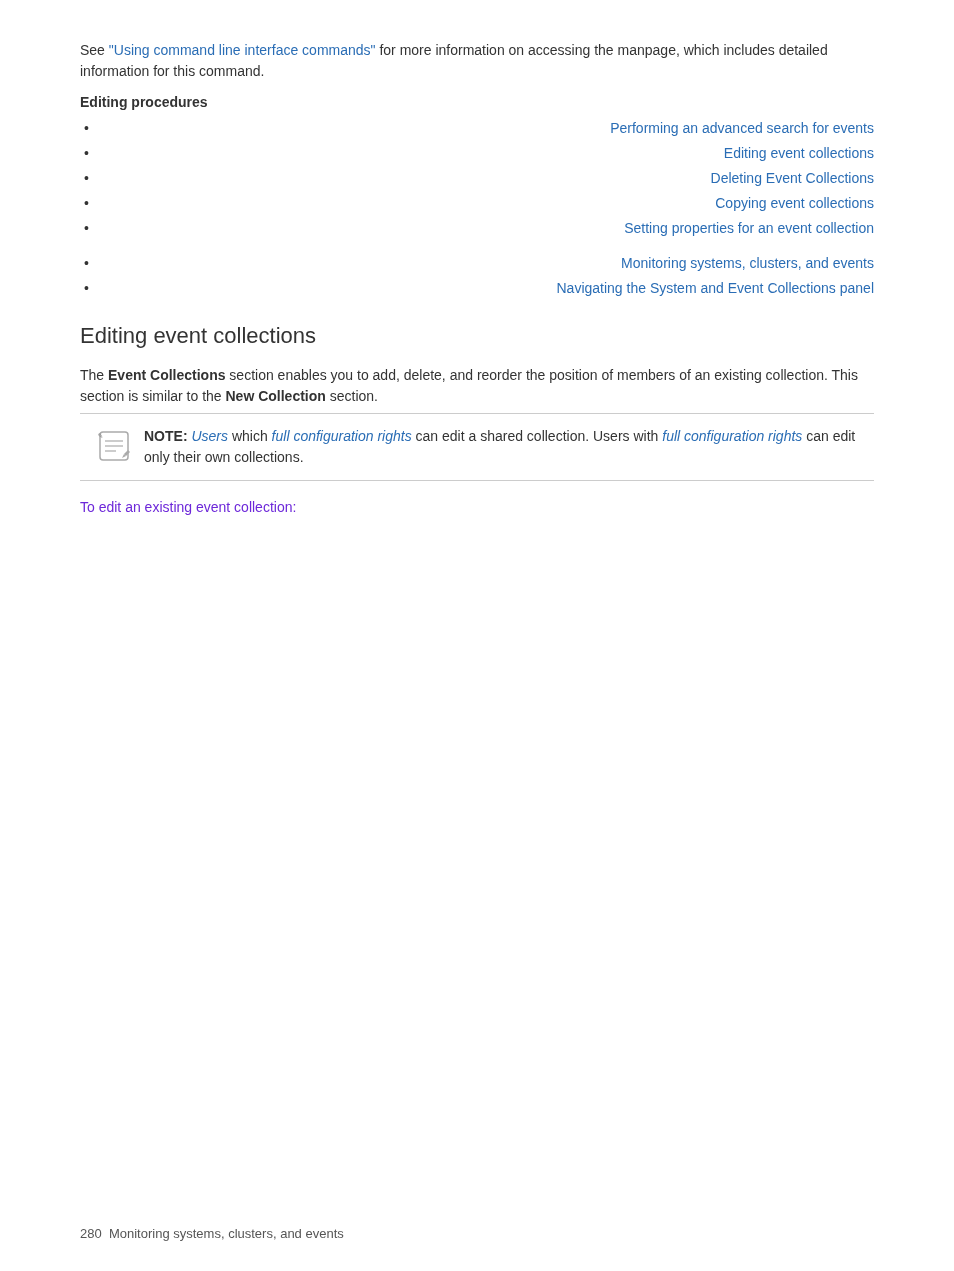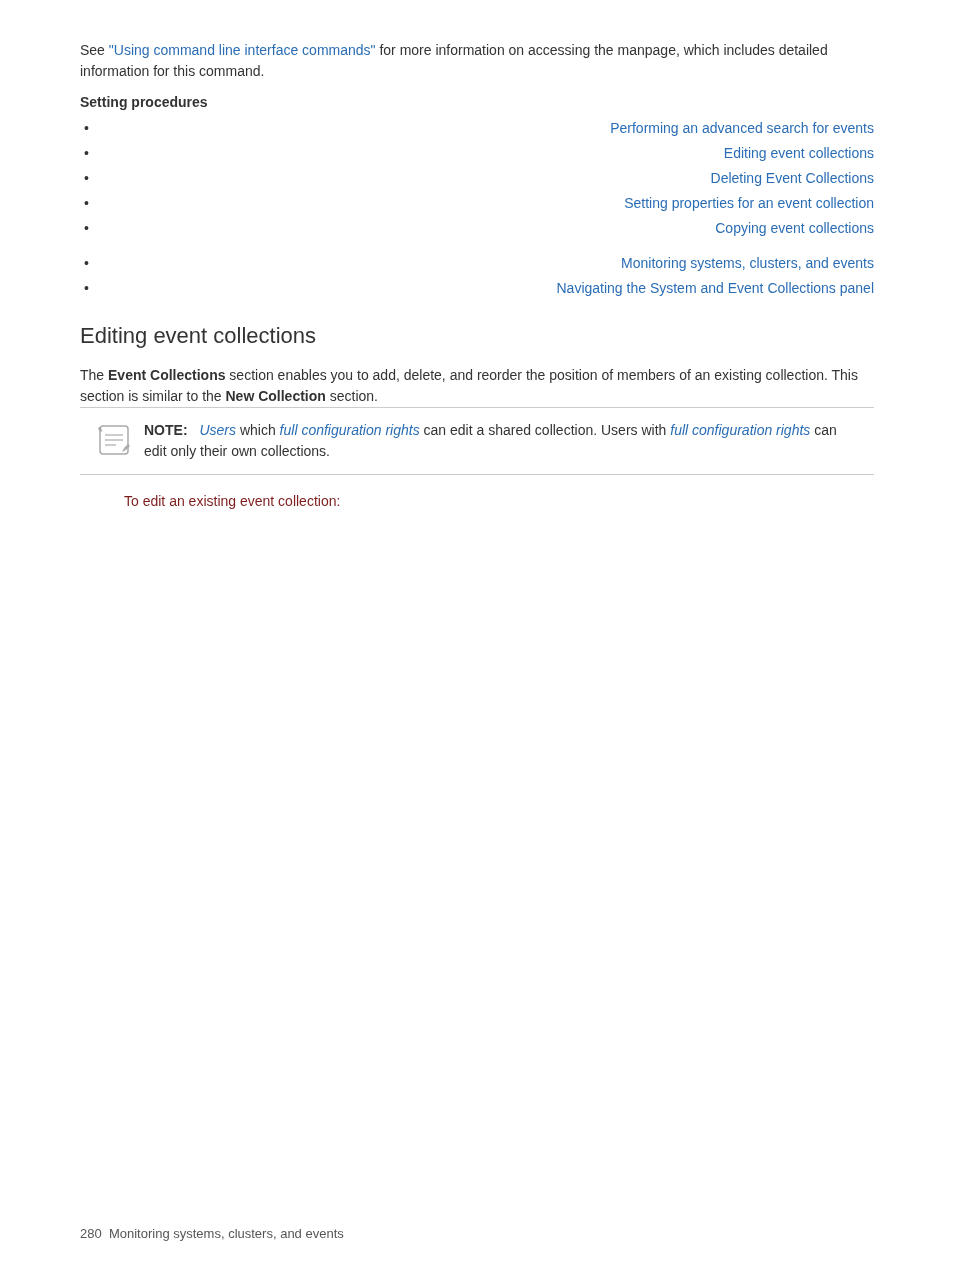--- a/index.html
+++ b/index.html
@@ -73,21 +73,21 @@
       font-size: 22px;
       font-weight: normal;
       color: #333;
       margin-top: 24px;
       margin-bottom: 16px;
       font-family: Arial, Helvetica, sans-serif;
     }
 
     .body-text {
       line-height: 1.5;
-      margin-bottom: 0;
+      margin-bottom: 6px;
       color: #333;
     }
 
     .bold {
       font-weight: bold;
     }
 
     .note-box {
       border-top: 1px solid #ccc;
       border-bottom: 1px solid #ccc;
@@ -105,28 +105,27 @@
       margin-top: 2px;
     }
 
     .note-content {
       line-height: 1.5;
       color: #333;
     }
 
     .note-label {
       font-weight: bold;
-      margin-right: 8px;
+      margin-right: 0;
     }
 
     .to-edit-text {
       line-height: 1.5;
-      color: #7f1d1d;
+      color: #6d28d9;
       margin-top: 10px;
-      margin-left: 44px;
     }
 
     .footer {
       position: absolute;
       bottom: 30px;
       left: 80px;
       color: #555;
       font-size: 13px;
     }
 
@@ -138,28 +137,28 @@
 </head>
 <body>
 
 <div class="page-wrapper">
   <div class="page">
 
     <p class="intro-text">
       <span>See </span><a class="link">"Using command line interface commands"</a><span> for more information on accessing the manpage, which includes detailed information for this command.</span>
     </p>
 
-    <p class="section-header">Setting procedures</p>
+    <p class="section-header">Editing procedures</p>
 
     <ul class="bullet-list">
       <li><a class="link">Performing an advanced search for events</a></li>
       <li><a class="link">Editing event collections</a></li>
       <li><a class="link">Deleting Event Collections</a></li>
+      <li><a class="link">Copying event collections</a></li>
       <li><a class="link">Setting properties for an event collection</a></li>
-      <li><a class="link">Copying event collections</a></li>
     </ul>
 
 
     <ul class="bullet-list">
       <li><a class="link">Monitoring systems, clusters, and events</a></li>
       <li><a class="link">Navigating the System and Event Collections panel</a></li>
     </ul>
 
     <h2 class="section-title">Editing event collections</h2>
 

